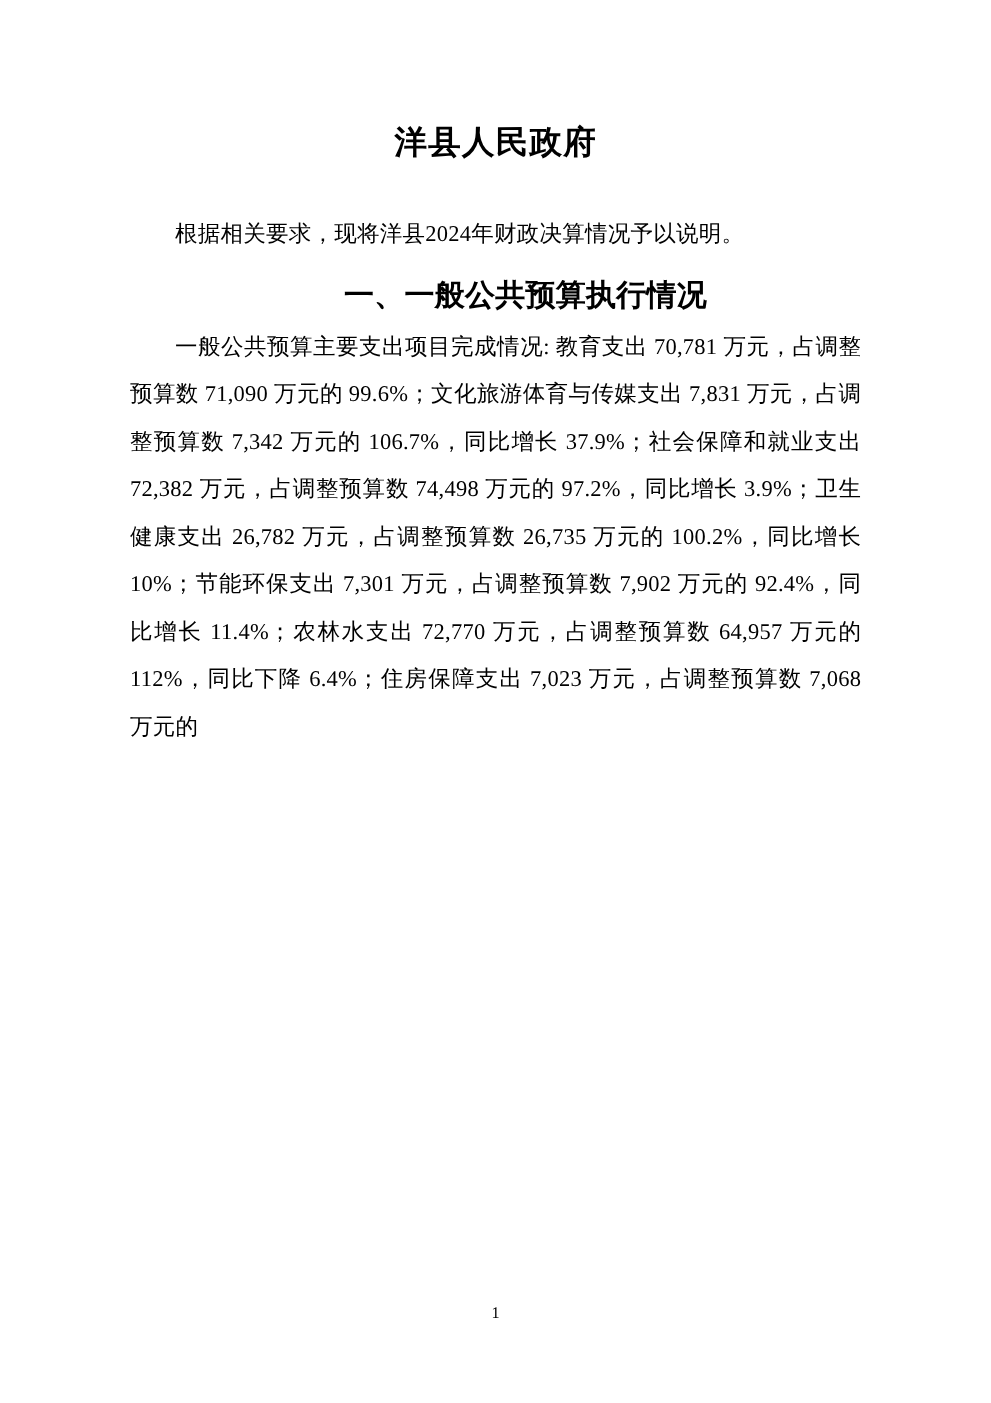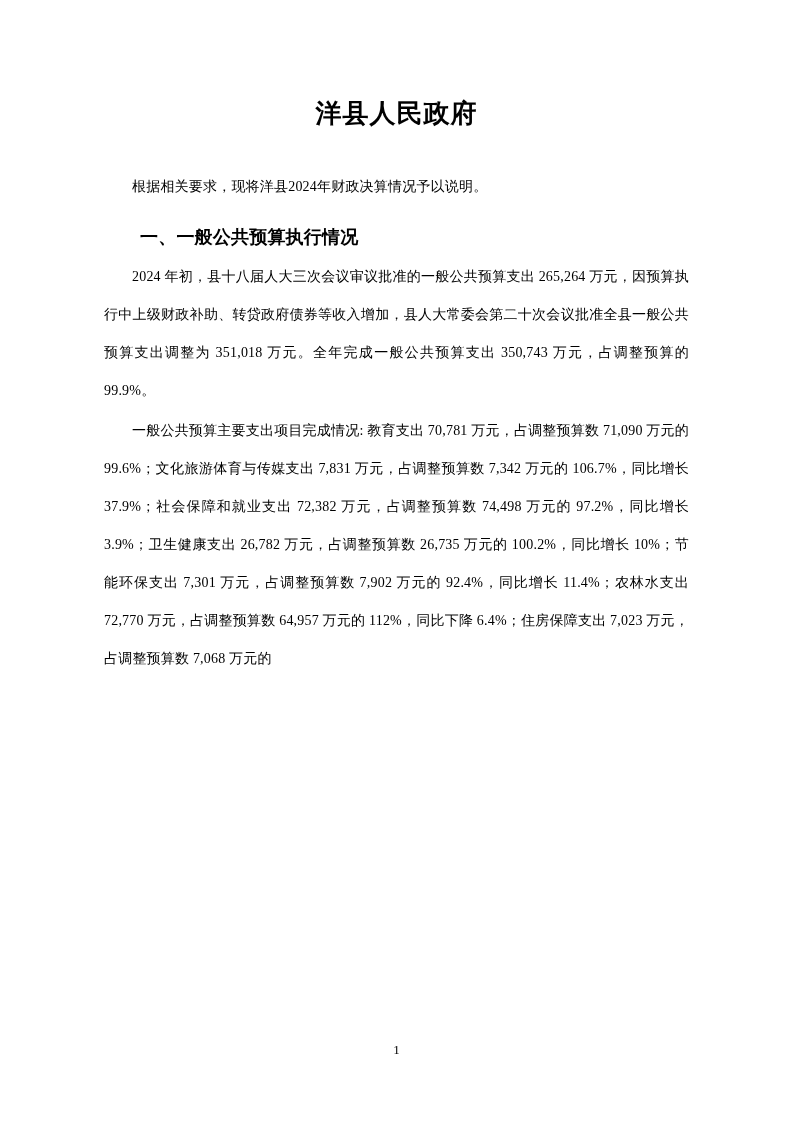--- a/index.html
+++ b/index.html
@@ -34,35 +34,36 @@
   .doc-title .line1 {
     display: block;
   }
   .doc-title .line2 {
     display: block;
   }
   .body-block {
     margin-top: 32px;
   }
   p.para {
-    font-size: 14px;
+    font-size: 18px;
     line-height: 38px;
     margin: 0 0 2px 0;
     text-align: justify;
     text-justify: inter-ideograph;
     text-indent: 2em;
     letter-spacing: 0.2px;
   }
   p.heading {
-    font-size: 18px;
+    font-size: 24px;
     line-height: 38px;
     margin: 12px 0 2px 0;
     text-indent: 2em;
     font-weight: bold;
     letter-spacing: 0.2px;
+    text-align: center;
   }
   .page-number {
     position: absolute;
     bottom: 64px;
     left: 0;
     width: 100%;
     text-align: center;
     font-size: 13px;
     font-family: "Liberation Serif", "DejaVu Serif", serif;
     color: #000;
@@ -73,19 +74,18 @@
 
 <div class="page">
 
   <h1 class="doc-title">
     <span class="line1">洋县人民政府</span>
   </h1>
 
   <div class="body-block">
     <p class="para">根据相关要求，现将洋县2024年财政决算情况予以说明。</p>
     <p class="heading">一、一般公共预算执行情况</p>
-    <p class="para">2024 年初，县十八届人大三次会议审议批准的一般公共预算支出 265,264 万元，因预算执行中上级财政补助、转贷政府债券等收入增加，县人大常委会第二十次会议批准全县一般公共预算支出调整为 351,018 万元。全年完成一般公共预算支出 350,743 万元，占调整预算的 99.9%。</p>
     <p class="para">一般公共预算主要支出项目完成情况: 教育支出 70,781 万元，占调整预算数 71,090 万元的 99.6%；文化旅游体育与传媒支出 7,831 万元，占调整预算数 7,342 万元的 106.7%，同比增长 37.9%；社会保障和就业支出 72,382 万元，占调整预算数 74,498 万元的 97.2%，同比增长 3.9%；卫生健康支出 26,782 万元，占调整预算数 26,735 万元的 100.2%，同比增长 10%；节能环保支出 7,301 万元，占调整预算数 7,902 万元的 92.4%，同比增长 11.4%；农林水支出 72,770 万元，占调整预算数 64,957 万元的 112%，同比下降 6.4%；住房保障支出 7,023 万元，占调整预算数 7,068 万元的</p>
   </div>
 
   <div class="page-number">1</div>
 
 </div>
 
 </body></html>

